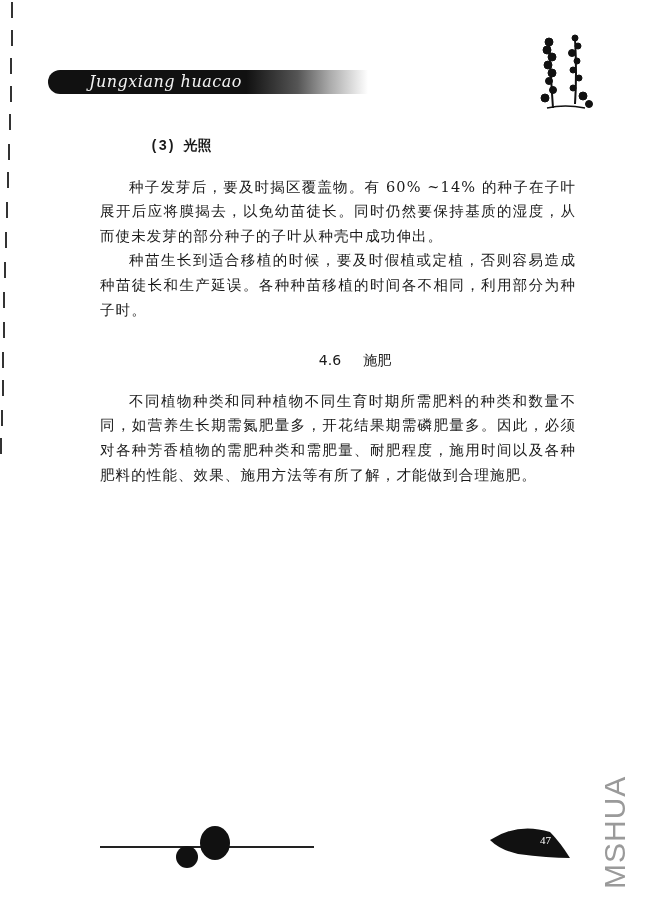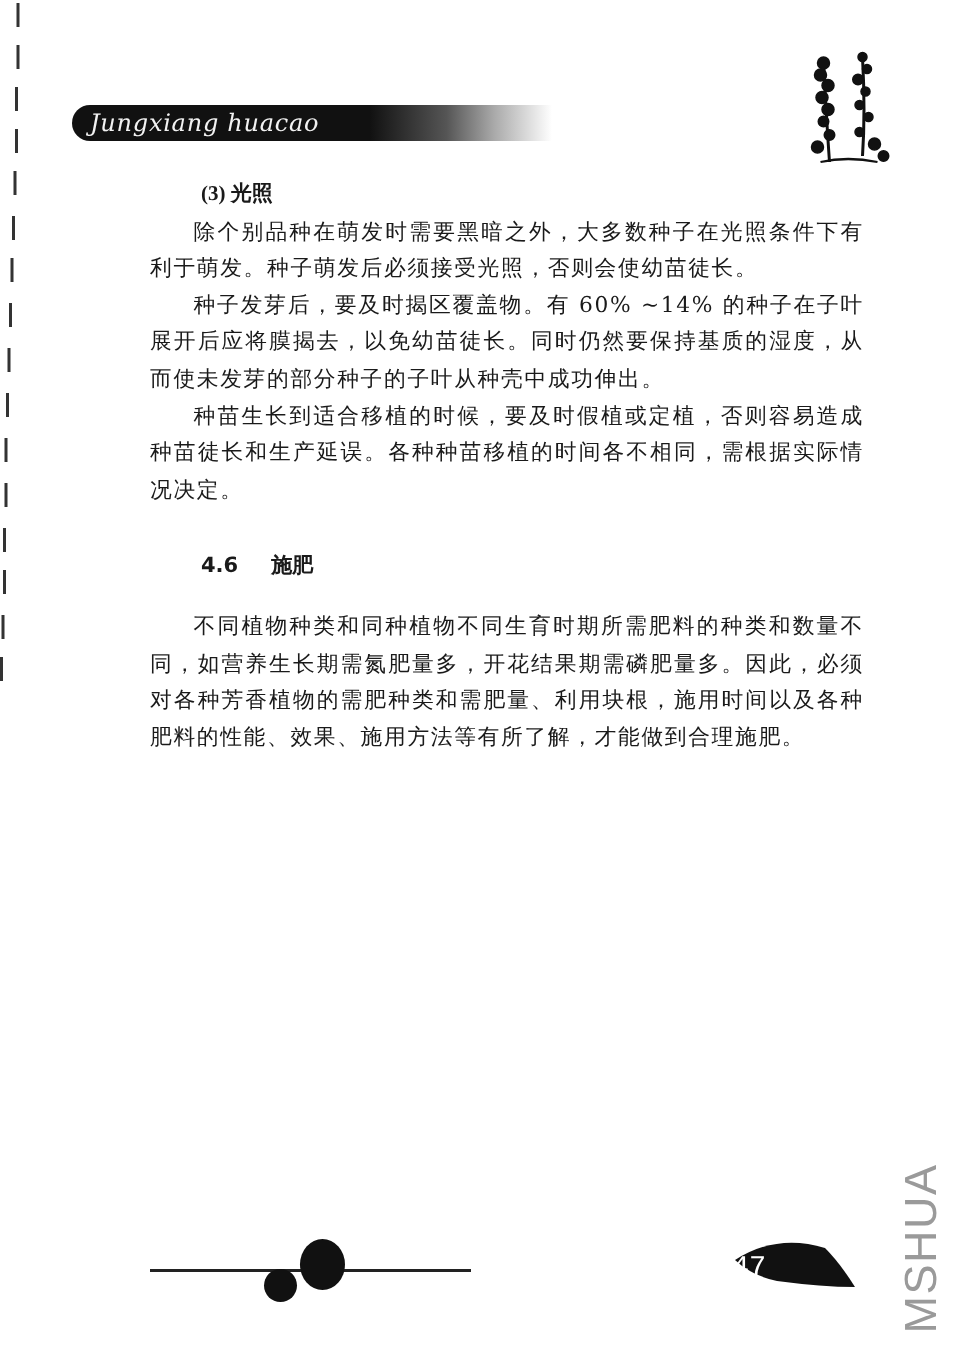--- a/index.html
+++ b/index.html
@@ -1,31 +1,31 @@
 <!DOCTYPE html>
 <html><head>
 <meta charset="utf-8">
 <style>
   html, body { margin:0; padding:0; background:#fff; }
   body { width:645px; height:901px; position:relative; overflow:hidden; font-family:"DejaVu Serif", serif; color:#1a1a1a; }
   .margin-marks { position:absolute; left:0; top:0; width:20px; height:460px; }
   .margin-marks span { position:absolute; width:1.5px; height:16px; background:#333; }
   .header-bar { position:absolute; left:48px; top:70px; width:320px; height:24px; border-radius:12px 0 0 12px;
     background:linear-gradient(90deg,#111 0%,#111 62%,#555 78%,#aaa 88%,rgba(255,255,255,0) 100%); }
-  .header-bar .title { position:absolute; left:12px; top:2px; color:#f2f2f2; font-family:"DejaVu Serif", serif; font-style:italic; font-size:16px; letter-spacing:0.5px; }
+  .header-bar .title { position:absolute; left:41px; top:2px; color:#f2f2f2; font-family:"DejaVu Serif", serif; font-style:italic; font-size:16px; letter-spacing:0.5px; }
   .header-plant { position:absolute; left:535px; top:30px; width:65px; height:80px; }
   .content { position:absolute; left:100px; top:118px; width:476px; font-size:14.5px; line-height:24.6px; }
-  .heading { font-weight:bold; padding-left:34px; margin:0; font-family:Liberation Serif, serif; font-size:14px; }
+  .heading { font-weight:bold; padding-left:34px; margin:16px; font-family:Liberation Mono, monospace; font-size:14px; }
   .para { margin:0; text-indent:29px; text-align:justify; letter-spacing:1.1px; }
-  .section { font-weight:bold; padding-left:34px; margin:26px 0 16px 0; font-family:"DejaVu Sans", sans-serif; font-size:14px; }
+  .section { font-weight:normal; padding-left:34px; margin:26px 0 16px 0; font-family:"DejaVu Sans", sans-serif; font-size:14px;text-align:center; }
   .section .num { margin-right:22px; }
   .footer-line { position:absolute; left:100px; top:846px; width:214px; height:1.5px; background:#222; }
   .footer-blob { position:absolute; background:#111; border-radius:50%; }
   .page-leaf { position:absolute; left:488px; top:826px; width:85px; height:38px; }
-  .page-num { position:absolute; left:488px; top:834px; color:#fff; font-family:Liberation Mono, monospace; font-size:19px; }
+  .page-num { position:absolute; left:540px; top:834px; color:#fff; font-family:Liberation Serif, serif; font-size:11px; }
   .watermark { position:absolute; left:592px; top:785px; width:40px; height:110px; }
   .watermark span { display:block; transform:rotate(-90deg); transform-origin:left top; position:absolute; left:6px; top:104px; font-family:"Liberation Sans", sans-serif; font-size:30px; color:#9a9a9a; letter-spacing:1px; white-space:nowrap; }
 </style>
 </head>
 <body>
 
 <div class="margin-marks">
   <span style="left:11px;top:2px"></span>
     <span style="left:11px;top:30px"></span>
     <span style="left:10px;top:58px"></span>
@@ -68,28 +68,27 @@
       <circle cx="38" cy="40" r="3"></circle>
       <circle cx="44" cy="48" r="3"></circle>
     <circle cx="38" cy="58" r="3"></circle>
       <circle cx="48" cy="66" r="4"></circle>
       <circle cx="54" cy="74" r="3.5"></circle>
   </g>
 </svg>
 
 <div class="content">
   <p class="heading">(3) 光照</p>
-  <p class="para">除个别品种在萌发时需要黑暗之外，大多数种子在光照条件下有利于萌发。种子萌发后必须接受光照，否则会使幼苗徒长。</p>
   <p class="para">种子发芽后，要及时揭区覆盖物。有 60% ~14% 的种子在子叶展开后应将膜揭去，以免幼苗徒长。同时仍然要保持基质的湿度，从而使未发芽的部分种子的子叶从种壳中成功伸出。</p>
-  <p class="para">种苗生长到适合移植的时候，要及时假植或定植，否则容易造成种苗徒长和生产延误。各种种苗移植的时间各不相同，需根据实际情况决定。</p>
+  <p class="para">种苗生长到适合移植的时候，要及时假植或定植，否则容易造成种苗徒长和生产延误。各种种苗移植的时间各不相同，利用部分为种子时。</p>
 
   <p class="section">
     <span class="num">4.6</span><span>施肥</span>
   </p>
-  <p class="para">不同植物种类和同种植物不同生育时期所需肥料的种类和数量不同，如营养生长期需氮肥量多，开花结果期需磷肥量多。因此，必须对各种芳香植物的需肥种类和需肥量、利用块根，施用时间以及各种肥料的性能、效果、施用方法等有所了解，才能做到合理施肥。</p>
+  <p class="para">不同植物种类和同种植物不同生育时期所需肥料的种类和数量不同，如营养生长期需氮肥量多，开花结果期需磷肥量多。因此，必须对各种芳香植物的需肥种类和需肥量、耐肥程度，施用时间以及各种肥料的性能、效果、施用方法等有所了解，才能做到合理施肥。</p>
 </div>
 
 <div class="footer-line"></div>
 <div class="footer-blob" style="left:200px;top:826px;width:30px;height:34px;"></div>
 <div class="footer-blob" style="left:176px;top:846px;width:22px;height:22px;"></div>
 
 <svg class="page-leaf" viewBox="0 0 85 38">
   <path d="M2 14 Q30 -4 62 6 Q72 16 82 32 Q60 32 30 28 Q12 24 2 14 Z" fill="#111"></path>
 </svg>
 <span class="page-num">47</span>

